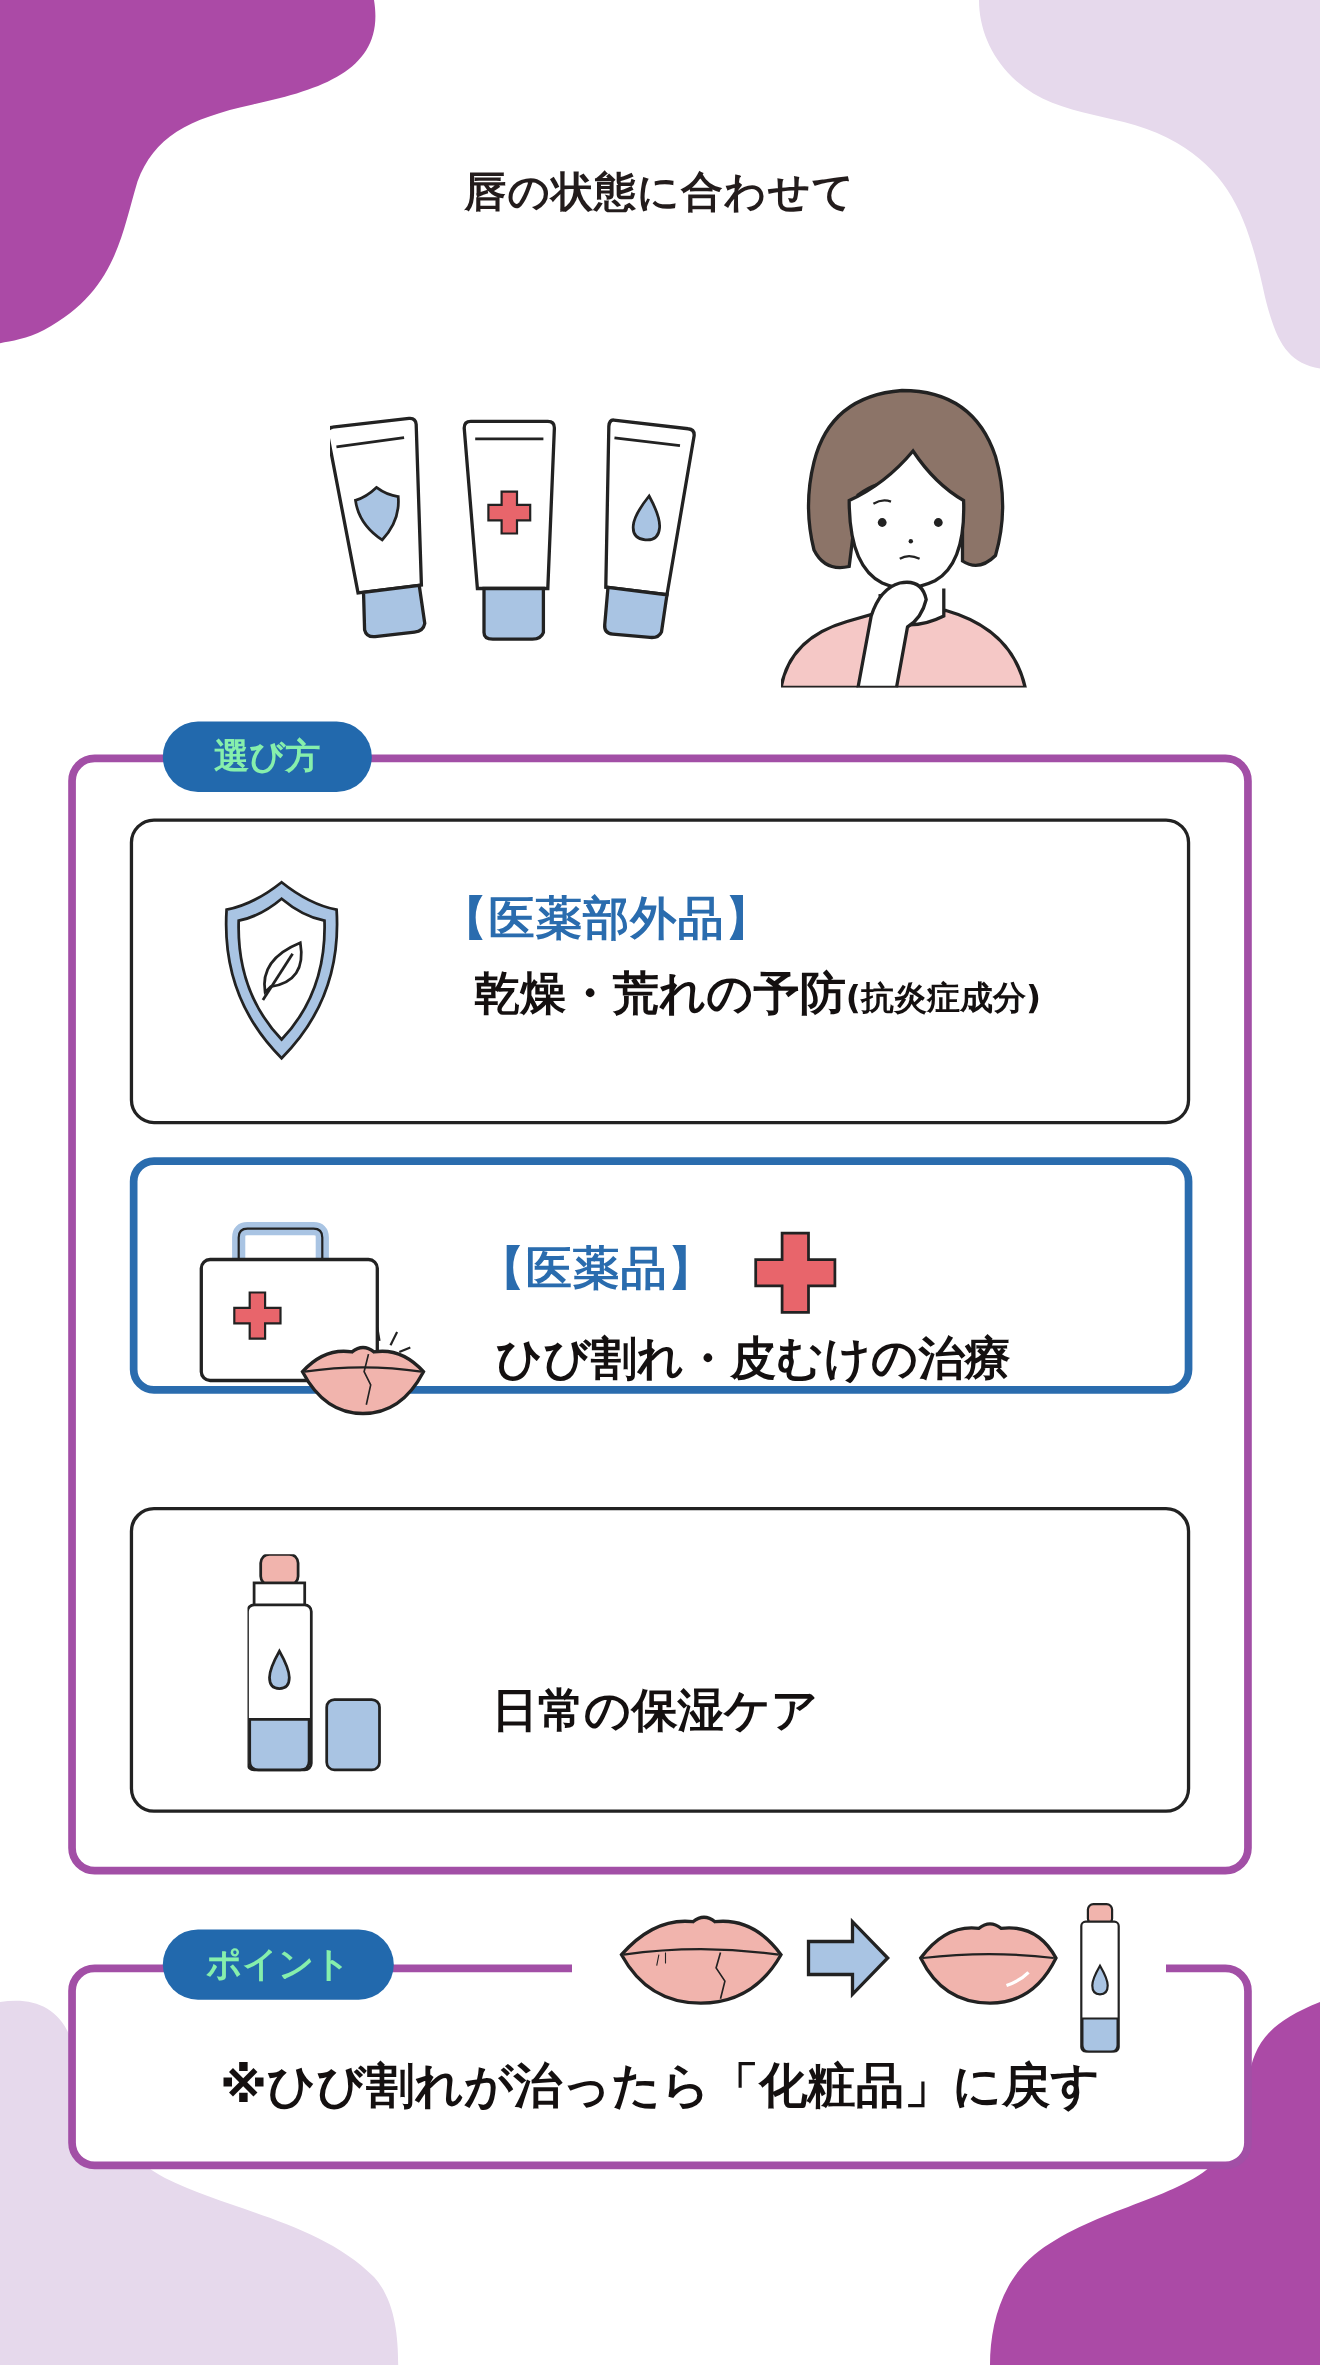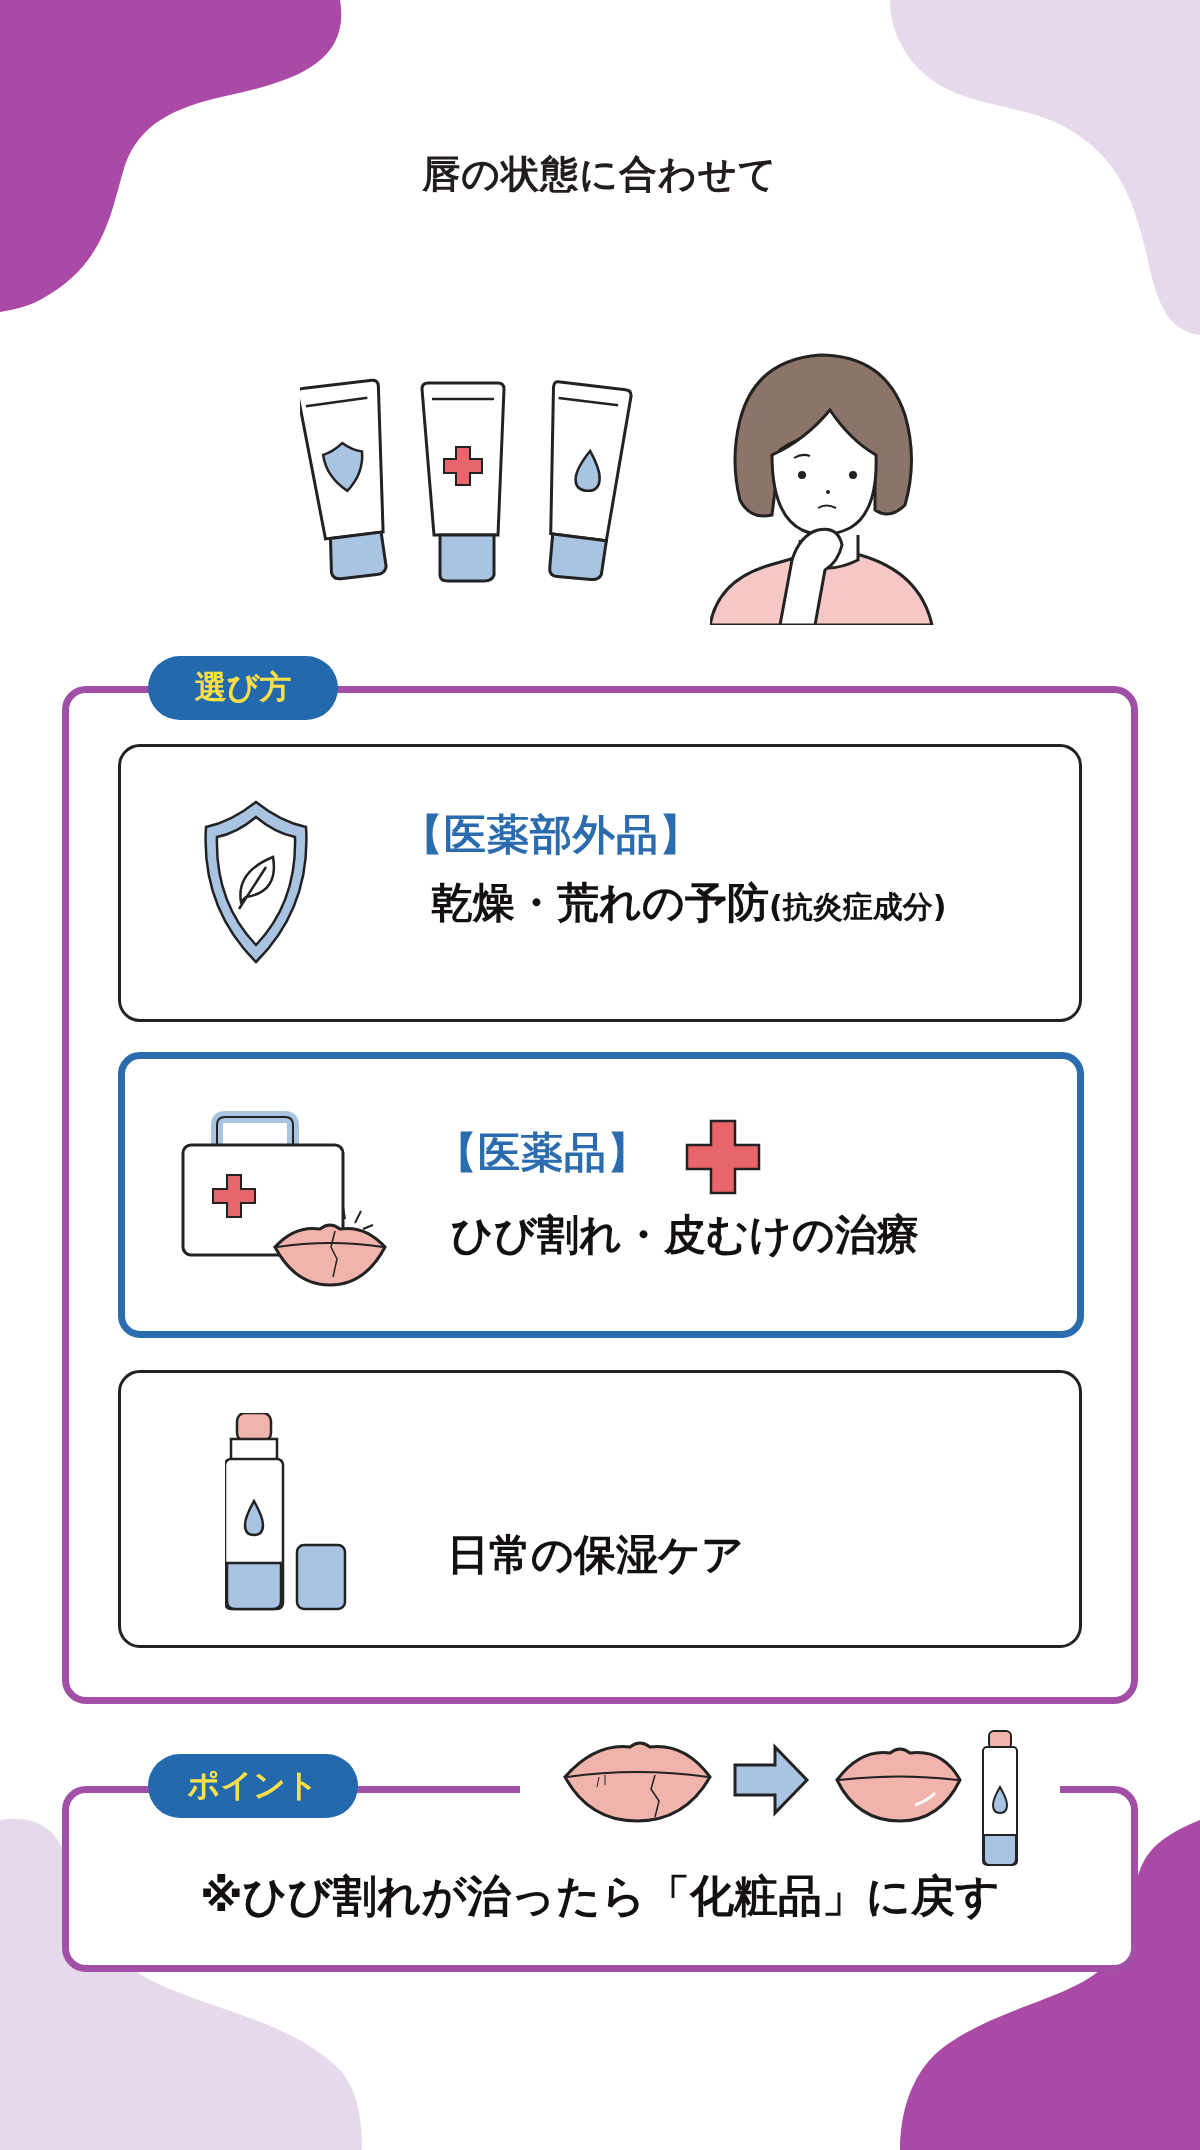--- a/index.html
+++ b/index.html
@@ -15,21 +15,21 @@
   }
 
   .hero { position: absolute; z-index: 2; }
 
   .section {
     position: absolute; z-index: 2;
     border: 7px solid #a24fa6; border-radius: 24px; background: #ffffff;
   }
   .section-tab {
     position: absolute; z-index: 3;
-    background: #2269ad; color: #fde047;
+    background: #2269ad; color: #86efac;
     font-weight: bold; font-size: 32px;
     border-radius: 36px; text-align: center;
     display: flex; align-items: center; justify-content: center;
   }
 
   .card {
     position: absolute; z-index: 3; background: #ffffff;
     border: 3px solid #222; border-radius: 22px;
   }
   .card.highlight { border: 7px solid #2a6cae; }
@@ -114,21 +114,21 @@
     <path d="M55 20 Q36 36 16 40 Q14 105 55 148 Q96 105 94 40 Q74 36 55 20 Z" fill="#fff" stroke="#222" stroke-width="2.5"></path>
     <path d="M40 105 Q35 75 72 60 Q78 95 45 100 Z" fill="#fff" stroke="#222" stroke-width="2.5"></path>
     <line x1="38" y1="112" x2="65" y2="70" stroke="#222" stroke-width="2.5"></line>
   </svg>
   <div class="card-cat" style="left:280px;top:60px;color:#2a6cae;">【医薬部外品】</div>
   <div class="card-desc" style="left:310px;top:128px;">
     <span>乾燥・荒れの予防</span><small>(抗炎症成分)</small>
   </div>
 </div>
 
-<div class="card highlight" style="left:118px;top:1052px;width:966px;height:286px;">
+<div class="card highlight" style="left:118px;top:1052px;width:966px;height:215px;">
   <svg class="card-icon" style="left:50px;top:48px" width="240" height="190" viewBox="0 0 240 190">
     <path d="M42 38 V18 Q42 10 50 10 H110 Q118 10 118 18 V38" fill="none" stroke="#a9c4e3" stroke-width="12"></path>
     <path d="M42 38 V18 Q42 10 50 10 H110 Q118 10 118 18 V38" fill="none" stroke="#222" stroke-width="2"></path>
     <rect x="8" y="38" width="160" height="110" rx="8" fill="#fff" stroke="#222" stroke-width="3"></rect>
     <path d="M52 68 H66 V82 H80 V96 H66 V110 H52 V96 H38 V82 H52 Z" fill="#e8656b" stroke="#222" stroke-width="2"></path>
     <path d="M100 140 Q120 118 145 122 Q155 114 165 122 Q190 118 210 140 Q190 178 155 178 Q120 178 100 140 Z" fill="#f1b4ad" stroke="#222" stroke-width="3"></path>
     <path d="M102 140 Q155 132 208 140" fill="none" stroke="#222" stroke-width="2"></path>
     <path d="M160 124 L156 140 L162 152 L158 170" fill="none" stroke="#222" stroke-width="1.5"></path>
     <line x1="168" y1="100" x2="170" y2="112" stroke="#222" stroke-width="2"></line>
     <line x1="186" y1="104" x2="180" y2="116" stroke="#222" stroke-width="2"></line>

